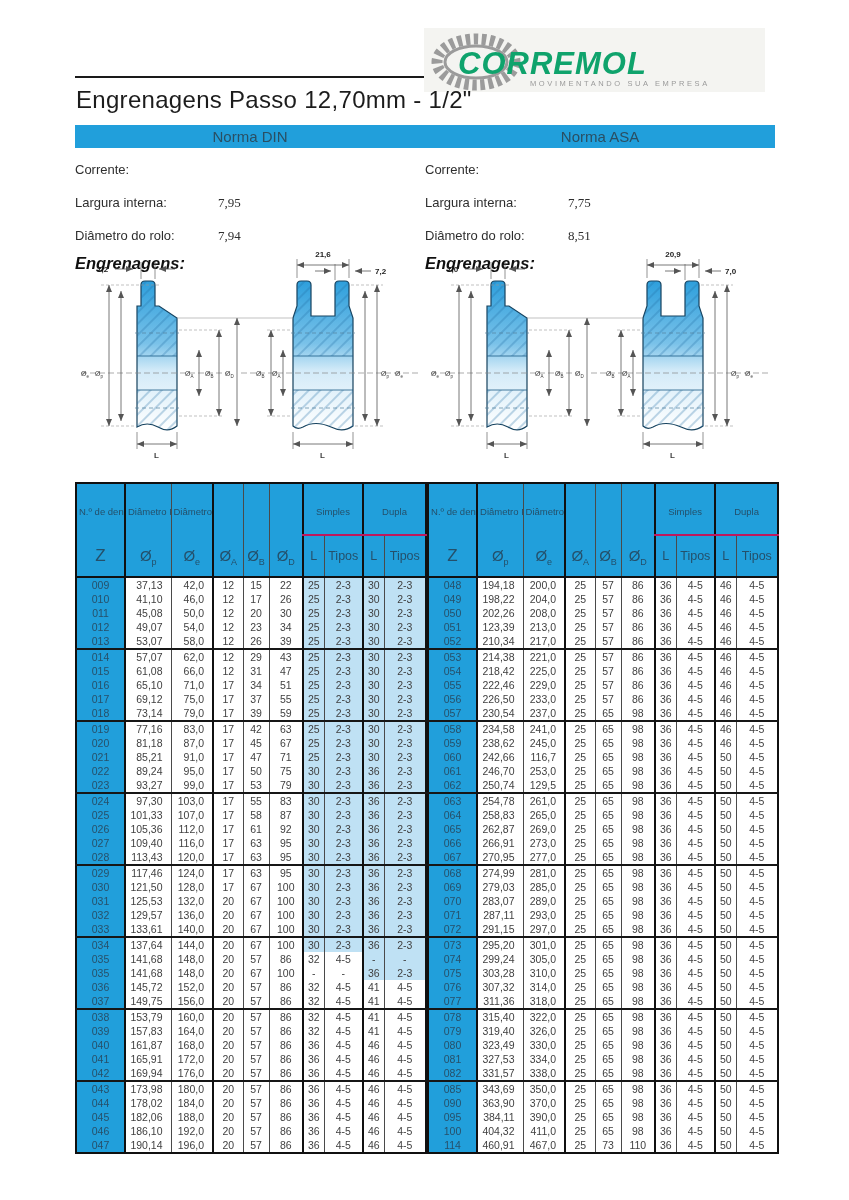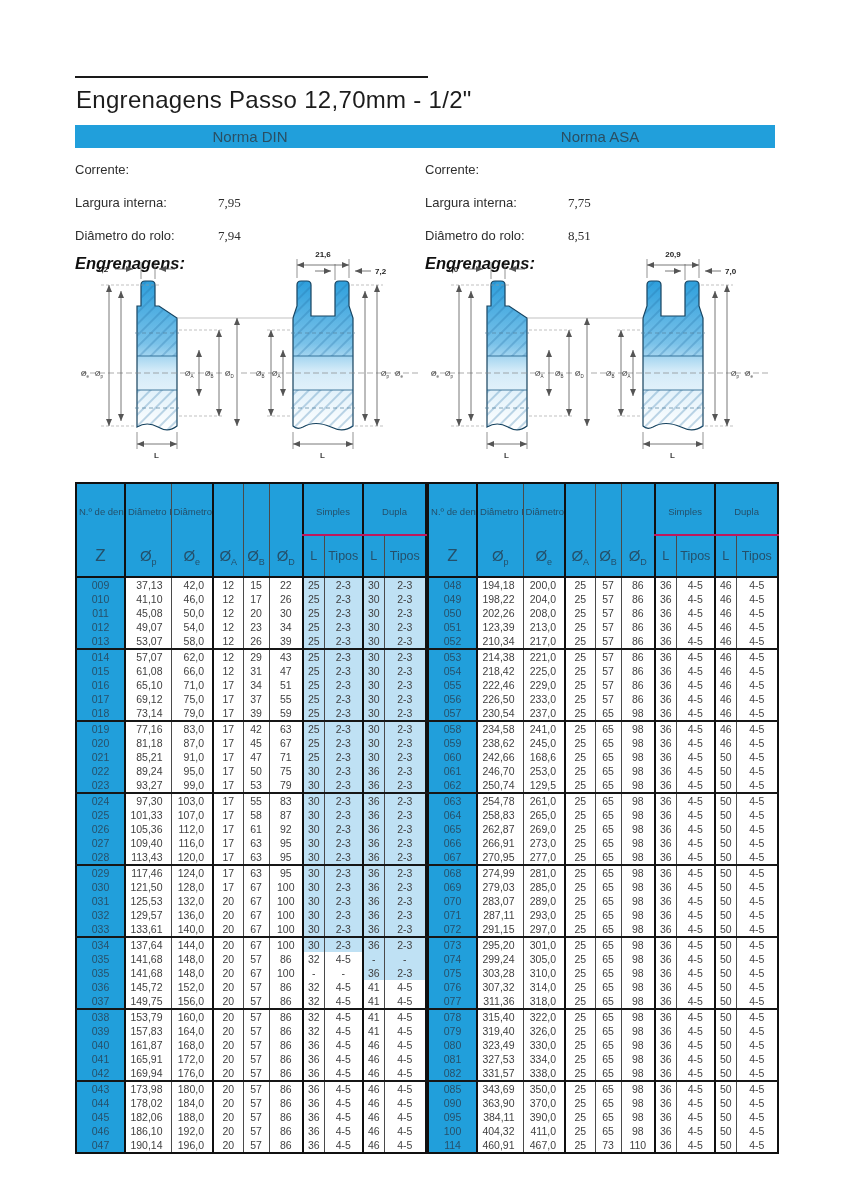--- a/index.html
+++ b/index.html
@@ -44,20 +44,30 @@
   tbody td.nr{text-align:right;padding-right:8px;}
   tbody tr.gs td{border-top:2px solid #161616;}
 </style>
 </head>
 <body>
 
 <div class="page">
 
   <div class="rule"></div>
 
+  <div class="logo-box">
+    <svg width="341" height="64" viewBox="0 0 341 64">
+      <g>
+        <ellipse cx="52" cy="34" rx="39" ry="23" fill="none" stroke="#9b9b9b" stroke-width="11" stroke-dasharray="4.5 3.6"></ellipse>
+        <ellipse cx="52" cy="34" rx="31" ry="16" fill="none" stroke="#9b9b9b" stroke-width="3"></ellipse>
+      </g>
+      <text x="34" y="46" font-size="31" font-weight="bold" font-style="italic" letter-spacing="1" fill="#0FA36C">CORREMOL</text>
+      <text x="106" y="58" font-size="7.5" letter-spacing="2.6" fill="#9a9a9a">MOVIMENTANDO SUA EMPRESA</text>
+    </svg>
+  </div>
 
   <div class="title">Engrenagens Passo 12,70mm - 1/2"</div>
 
   <div class="norma-bar">
     <span>Norma DIN</span>
     <span>Norma ASA</span>
   </div>
 
   <div class="info asa">
     <div class="row"><span>Corrente:</span></div>
@@ -989,21 +999,21 @@
             <td>65</td>
             <td>98</td>
             <td class="bt">36</td>
             <td>4-5</td>
             <td class="bt">46</td>
             <td>4-5</td>
           </tr>
           <tr>
             <td class="zc">060</td>
             <td class="nr bt">242,66</td>
-            <td class="nr">168,6</td>
+            <td class="nr">116,7</td>
             <td class="bt">25</td>
             <td>65</td>
             <td>98</td>
             <td class="bt">36</td>
             <td>4-5</td>
             <td class="bt">50</td>
             <td>4-5</td>
           </tr>
           <tr>
             <td class="zc">061</td>

